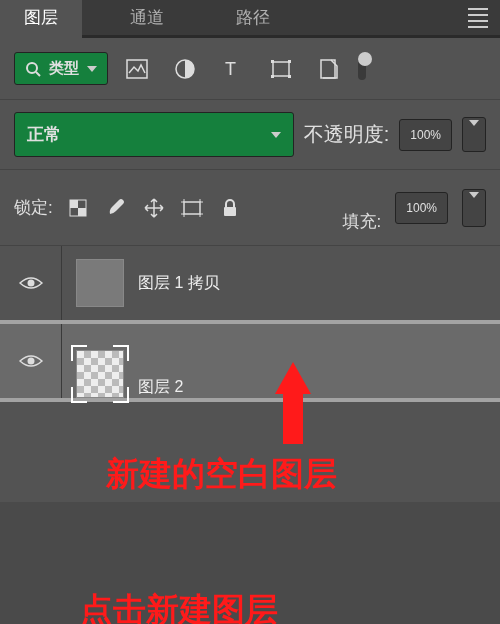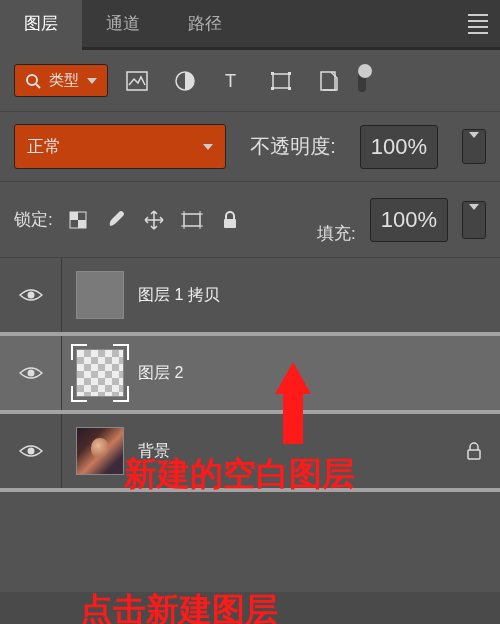--- a/index.html
+++ b/index.html
@@ -1,38 +1,38 @@
 <!DOCTYPE html>
 <html><head>
 <meta charset="utf-8">
 <style>
 * { margin: 0; padding: 0; box-sizing: border-box; font-family: "Microsoft YaHei", "PingFang SC", sans-serif; }
 body { width: 500px; height: 624px; background: #535353; color: #e0e0e0; font-size: 15px; overflow: hidden; position: relative; }
 .panel { width: 500px; height: 624px; background: #535353; display: flex; flex-direction: column; }
-.tabs { display: flex; align-items: center; background: #3a3a3a; border-bottom: 3px solid #2a2a2a; height: 50px; }
+.tabs { display: flex; align-items: center; background: #3a3a3a; border-bottom: 3px solid #2a2a2a; height: 38px; gap: 24px; }
 .tab { padding: 14px 24px; color: #b0b0b0; cursor: pointer; font-size: 17px; }
 .tab.active { background: #535353; color: #fff; border-bottom: 3px solid #535353; margin-bottom: -3px; }
 .menu-icon { margin-left: auto; margin-right: 12px; display: flex; flex-direction: column; gap: 4px; cursor: pointer; }
 .menu-icon span { width: 20px; height: 2px; background: #ccc; }
-.row { display: flex; align-items: center; padding: 8px 14px; gap: 24px; border-bottom: 1px solid #444; }
+.row { display: flex; align-items: center; padding: 8px 14px; gap: 10px; border-bottom: 1px solid #444; }
 .row.filter { padding: 14px 14px; gap: 18px; }
-.dropdown { display: flex; align-items: center; background: #c2410c; border: 1px solid #232323; border-radius: 3px; padding: 6px 10px; gap: 8px; cursor: pointer; }
+.dropdown { display: flex; align-items: center; background: #15803d; border: 1px solid #232323; border-radius: 3px; padding: 6px 10px; gap: 8px; cursor: pointer; font-weight: bold; }
 .dropdown.blend { flex: 1; padding: 10px 12px; font-size: 17px; }
 .chevron { width: 0; height: 0; border-left: 5px solid transparent; border-right: 5px solid transparent; border-top: 6px solid #ccc; }
-.pct-box { display: flex; align-items: center; background: #444; border: 1px solid #232323; border-radius: 3px; padding: 8px 10px; font-size: 22px; }
+.pct-box { display: flex; align-items: center; background: #444; border: 1px solid #232323; border-radius: 3px; padding: 8px 10px; font-size: 12px; }
 .pct-chevron { background: #444; border: 1px solid #232323; border-radius: 3px; padding: 8px 6px; cursor: pointer; }
 .icon { width: 22px; height: 22px; display: inline-flex; align-items: center; justify-content: center; }
 .toggle { width: 14px; height: 14px; background: #ccc; border-radius: 50%; margin-left: auto; margin-right: 6px; position: relative; top: -6px; }
 .toggle-track { width: 8px; height: 22px; background: #3a3a3a; border-radius: 4px; position: relative; }
 .filter-icons { display: flex; gap: 26px; align-items: center; }
 .lock-row { display: flex; align-items: center; gap: 14px; padding: 12px 14px; border-bottom: 1px solid #444; font-size: 17px; }
 .lock-icons { display: flex; gap: 16px; align-items: center; }
 .layers { flex: 1; background: #4a4a4a; overflow-y: auto; }
 .layer { display: flex; align-items: center; height: 78px; border-bottom: 4px solid #a3a3a3; background: #535353; }
-.layer.selected { background: #6a6a6a; }
+.layer.selected { background: #6a6a6a; align-items: flex-end; }
 .eye-col { width: 62px; display: flex; align-items: center; justify-content: center; height: 100%; border-right: 1px solid #3a3a3a; }
 .thumb { width: 48px; height: 48px; margin: 0 14px; border: 1px solid #888; display: flex; align-items: center; justify-content: center; position: relative; }
 .thumb.gray { background: #7a7a7a; }
 .thumb.checker { background-image:
   linear-gradient(45deg,#bbb 25%,transparent 25%),
   linear-gradient(-45deg,#bbb 25%,transparent 25%),
   linear-gradient(45deg,transparent 75%,#bbb 75%),
   linear-gradient(-45deg,transparent 75%,#bbb 75%);
   background-size: 14px 14px;
   background-position: 0 0, 0 7px, 7px -7px, -7px 0;
@@ -44,21 +44,21 @@
 .sel-corners::before { top:0; left:0; border-right:none; border-bottom:none; }
 .sel-corners::after { bottom:0; right:0; border-left:none; border-top:none; }
 .sel-corners2 { position: absolute; inset: -6px; }
 .sel-corners2::before, .sel-corners2::after { content:""; position:absolute; width:14px; height:14px; border:2px solid #fff; }
 .sel-corners2::before { top:0; right:0; border-left:none; border-bottom:none; }
 .sel-corners2::after { bottom:0; left:0; border-right:none; border-top:none; }
 .layer-name { font-size: 16px; color: #eee; }
 .lock-badge { margin-left: auto; margin-right: 18px; }
 .anno-arrow { position:absolute; left:275px; top:362px; width:0; height:0; border-left:18px solid transparent; border-right:18px solid transparent; border-bottom:32px solid #ff1a1a; }
 .anno-stem { position:absolute; left:283px; top:392px; width:20px; height:52px; background:#ff1a1a; }
-.anno-text1 { position:absolute; left:124px; top:452px; color:#ff1a1a; font-size:33px; font-weight:600; }
+.anno-text1 { position:absolute; left:106px; top:452px; color:#ff1a1a; font-size:33px; font-weight:600; }
 .anno-text2 { position:absolute; left:80px; top:588px; color:#ff1a1a; font-size:33px; font-weight:600; }
 svg { display: block; }
 .below-layers { background:#535353; height: 100px; }
 </style>
 </head>
 <body>
 
 <div class="panel">
 
   <div class="tabs">
@@ -197,36 +197,20 @@
           </svg>
       </div>
       <div class="thumb checker">
         <div class="sel-corners"></div>
         <div class="sel-corners2"></div>
       </div>
       <span class="layer-name">图层 2</span>
     </div>
 
 
-    <div class="layer">
-      <div class="eye-col">
-        <svg width="24" height="16" viewBox="0 0 24 16">
-            <path d="M1 8 Q12 -2 23 8 Q12 18 1 8 Z" fill="none" stroke="#ddd" stroke-width="1.5"></path>
-            <circle cx="12" cy="8" r="3.5" fill="#ddd"></circle>
-          </svg>
-      </div>
-      <div class="thumb photo"></div>
-      <span class="layer-name">背景</span>
-      <span class="lock-badge">
-        <svg width="16" height="20" viewBox="0 0 16 20">
-            <rect x="2" y="9" width="12" height="9" rx="1" fill="none" stroke="#ddd" stroke-width="1.5"></rect>
-            <path d="M4 9 V6 a4 4 0 0 1 8 0 V9" fill="none" stroke="#ddd" stroke-width="1.5"></path>
-          </svg>
-      </span>
-    </div>
 
     <div class="below-layers"></div>
   </div>
 </div>
 
 <div class="anno-arrow"></div>
 <div class="anno-stem"></div>
 <div class="anno-text1">新建的空白图层</div>
 <div class="anno-text2">点击新建图层</div>
 

